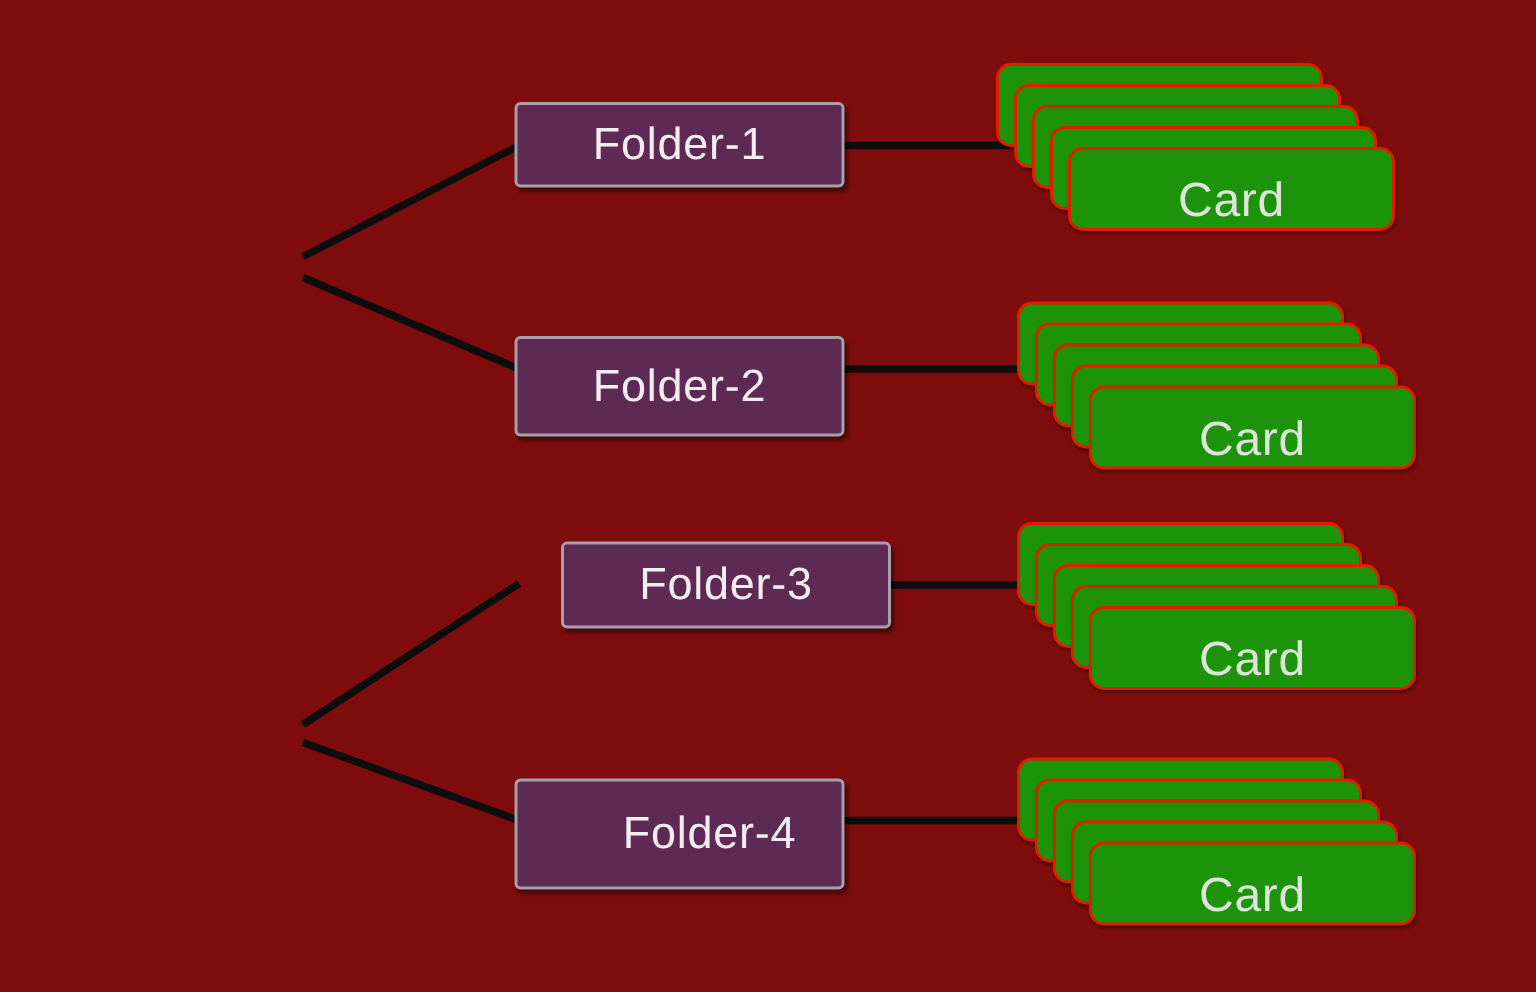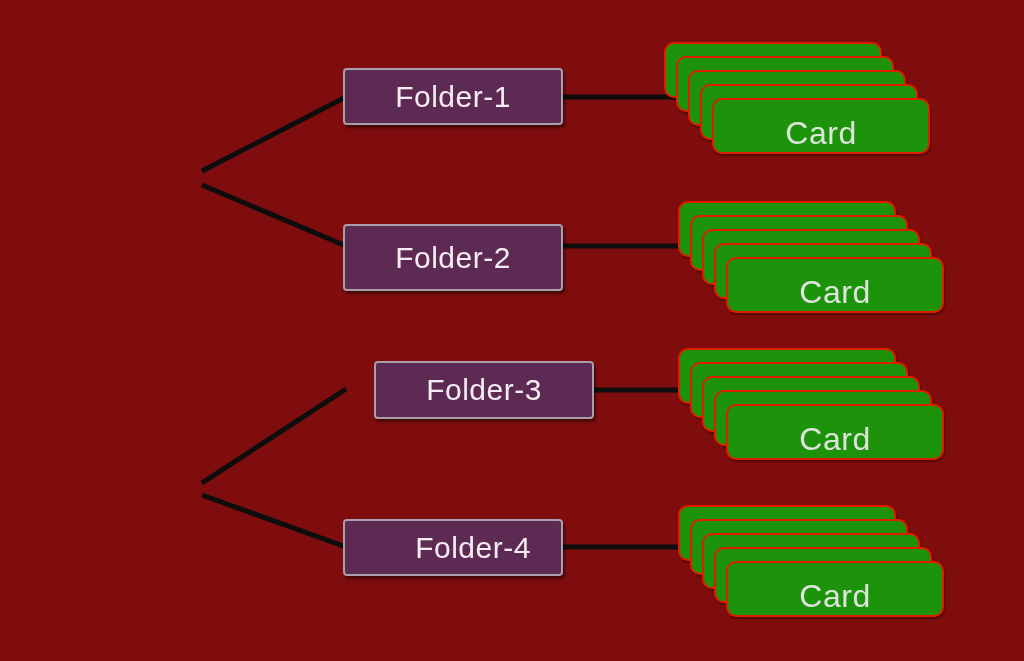--- a/index.html
+++ b/index.html
@@ -74,21 +74,21 @@
 
   <div class="node folder" style="left: 343px; top: 68px; width: 220px; height: 57px;">
     <span>Folder-1</span>
   </div>
   <div class="node folder" style="left: 343px; top: 224px; width: 220px; height: 67px;">
     <span>Folder-2</span>
   </div>
   <div class="node folder" style="left: 343px; top: 361px; width: 220px; height: 58px; margin-left: 31px;">
     <span>Folder-3</span>
   </div>
-  <div class="node folder" style="left: 343px; top: 519px; width: 220px; height: 57px; padding-left: 40px;">
+  <div class="node folder" style="left: 343px; top: 519px; width: 220px; height: 74px; padding-left: 40px;">
     <span>Folder-4</span>
   </div>
 
   <div class="stack" style="left: 664px; top: 42px;">
       <div class="card" style="left: 0px; top: 0px; width: 218px; height: 56px;"></div>
       <div class="card" style="left: 12px; top: 14px; width: 218px; height: 56px;"></div>
       <div class="card" style="left: 24px; top: 28px; width: 218px; height: 56px;"></div>
       <div class="card" style="left: 36px; top: 42px; width: 218px; height: 56px;"></div>
       <div class="card" style="left: 48px; top: 56px; width: 218px; height: 56px;">
         <span>Card</span>

